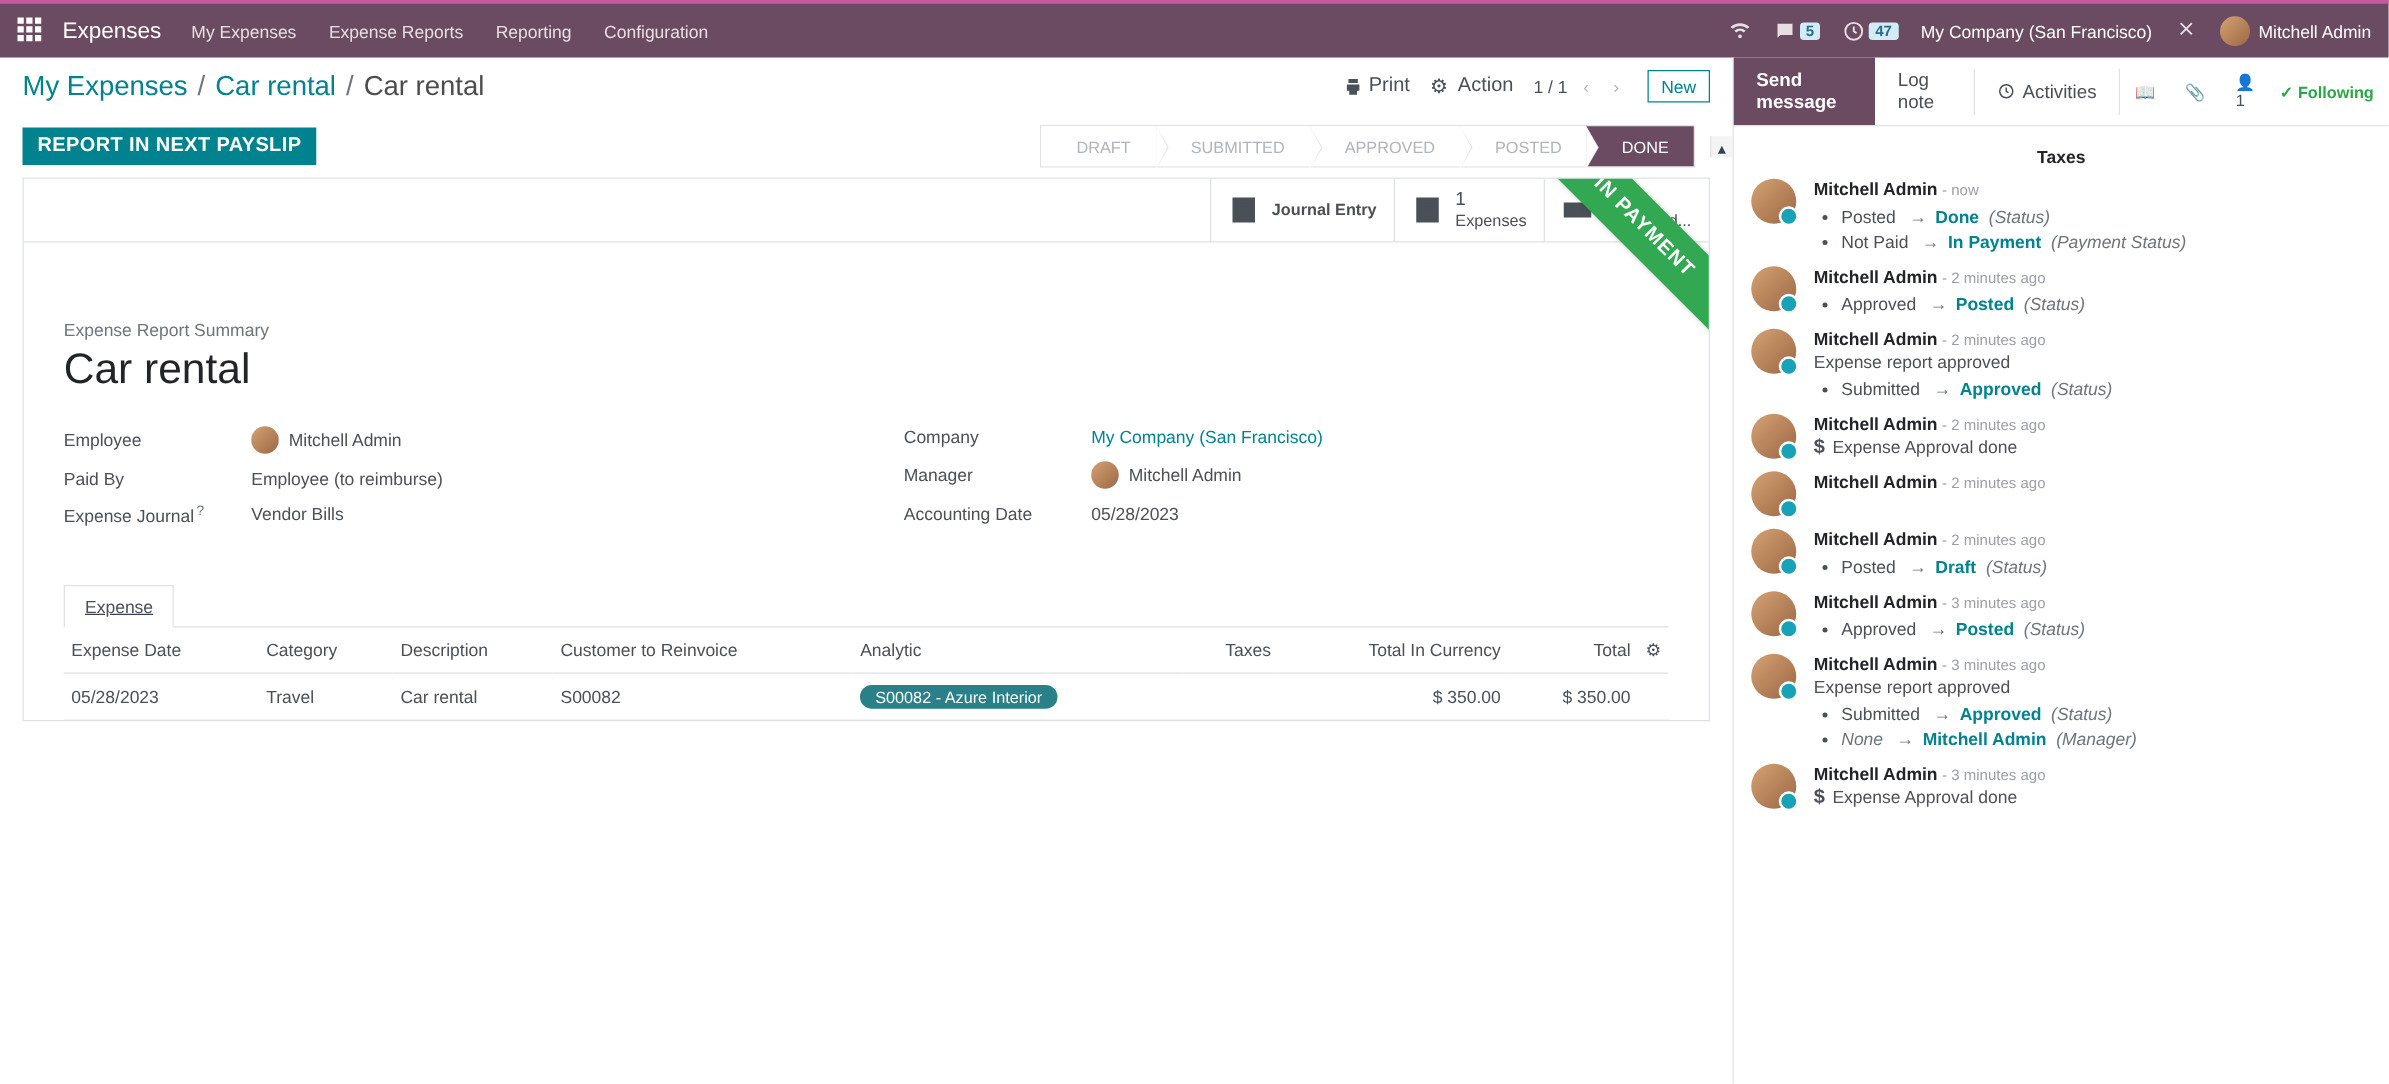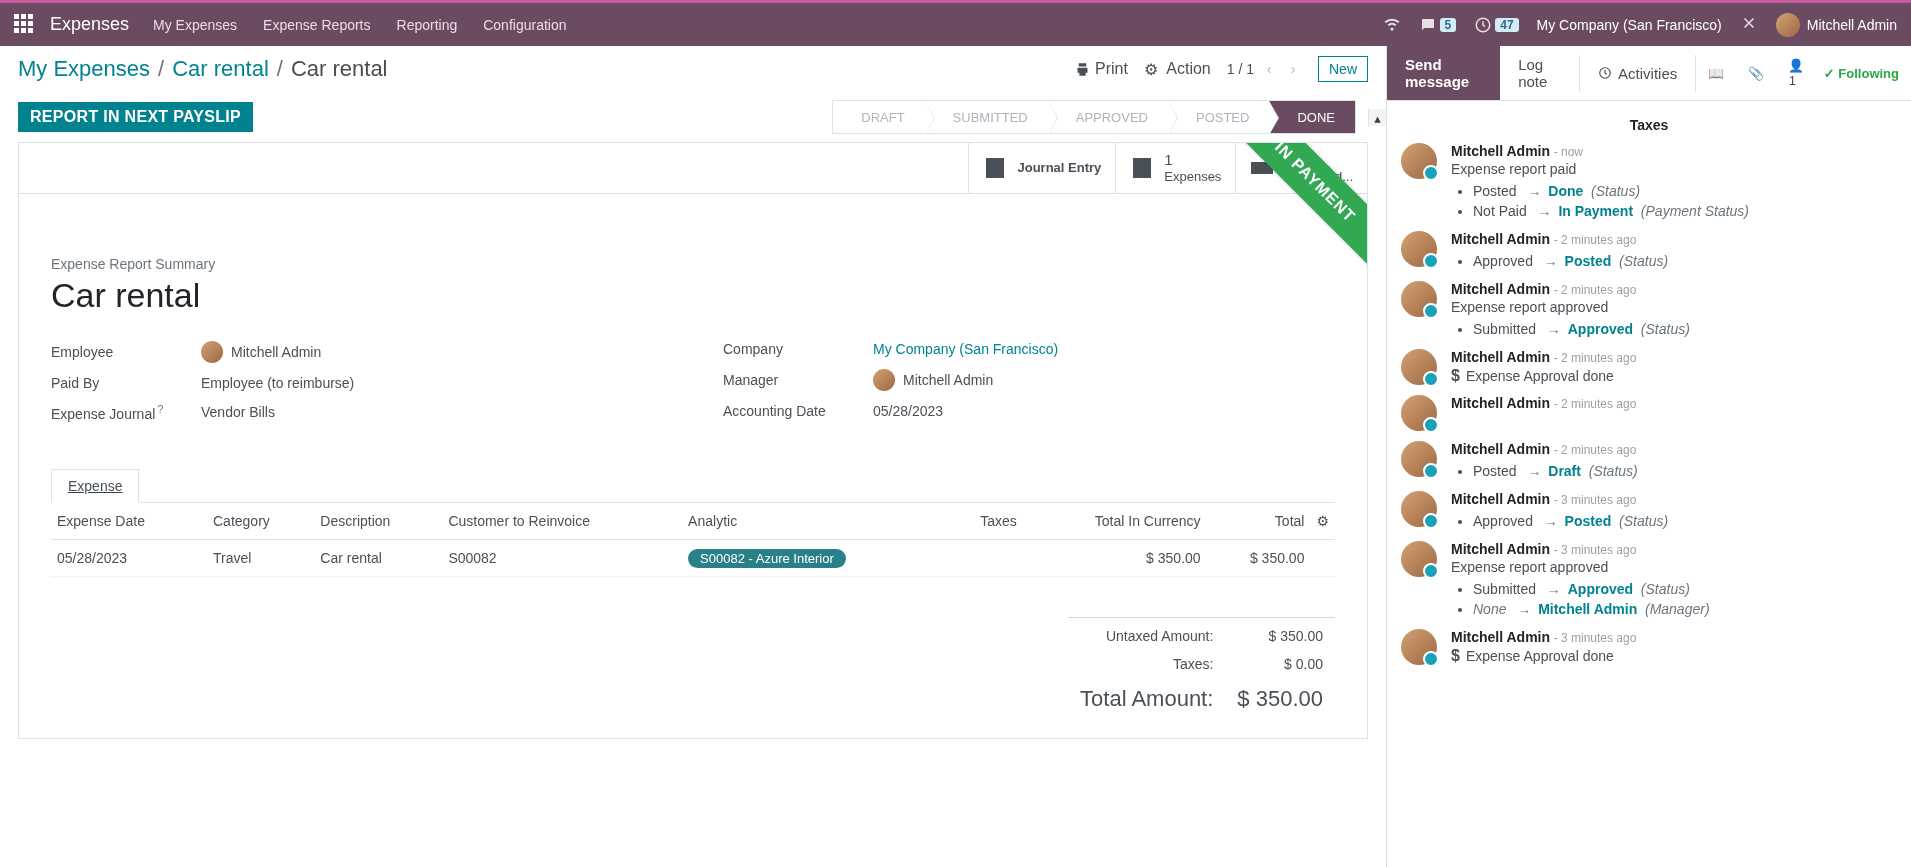--- a/index.html
+++ b/index.html
@@ -291,38 +291,20 @@
             <td>S00082</td>
             <td><span class="tag">S00082 - Azure Interior</span></td>
             <td class="r"></td>
             <td class="r">$ 350.00</td>
             <td class="r">$ 350.00</td>
             <td></td>
           </tr>
             </tbody>
         </table>
 
-        <div class="totals">
-          <table>
-            <tbody>
-                <tr class="first">
-                  <td>Untaxed Amount:</td>
-                  <td>$ 350.00</td>
-                </tr>
-            <tr>
-                  <td>Taxes:</td>
-                  <td>$ 0.00</td>
-                </tr>
-            <tr class="big">
-                  <td>Total Amount:</td>
-                  <td>$ 350.00</td>
-                </tr>
-          </tbody>
-            </table>
-        </div>
       </div>
     </div>
   </div>
 
   <div class="chatter">
     <div class="chat-tool">
       <div class="chat-btn primary">Send message</div>
       <div class="chat-btn plain">Log note</div>
       <div class="chat-btn act">
         <svg style="width:14px;height:14px;fill:none;stroke:#495057;stroke-width:2;" viewBox="0 0 24 24">
@@ -338,21 +320,20 @@
       <div class="follow">Following</div>
     </div>
 
     <div class="msgs" id="msgs">
       <div class="date-hdr">Taxes</div>
 
     <div class="msg">
           <div class="av"></div>
           <div class="body">
             <div class="hdr"><b>Mitchell Admin</b> <span class="time">- now</span></div>
-            <div class="txt">Expense report paid</div>
             <ul>
               <li>Posted &nbsp;<span class="arrow">→</span> <span class="lnk-b">Done</span> &nbsp;<span class="meta">(Status)</span></li>
               <li>Not Paid &nbsp;<span class="arrow">→</span> <span class="lnk-b">In Payment</span> &nbsp;<span class="meta">(Payment Status)</span></li>
             </ul>
           </div>
         </div>
         <div class="msg">
           <div class="av"></div>
           <div class="body">
             <div class="hdr"><b>Mitchell Admin</b> <span class="time">- 2 minutes ago</span></div>

